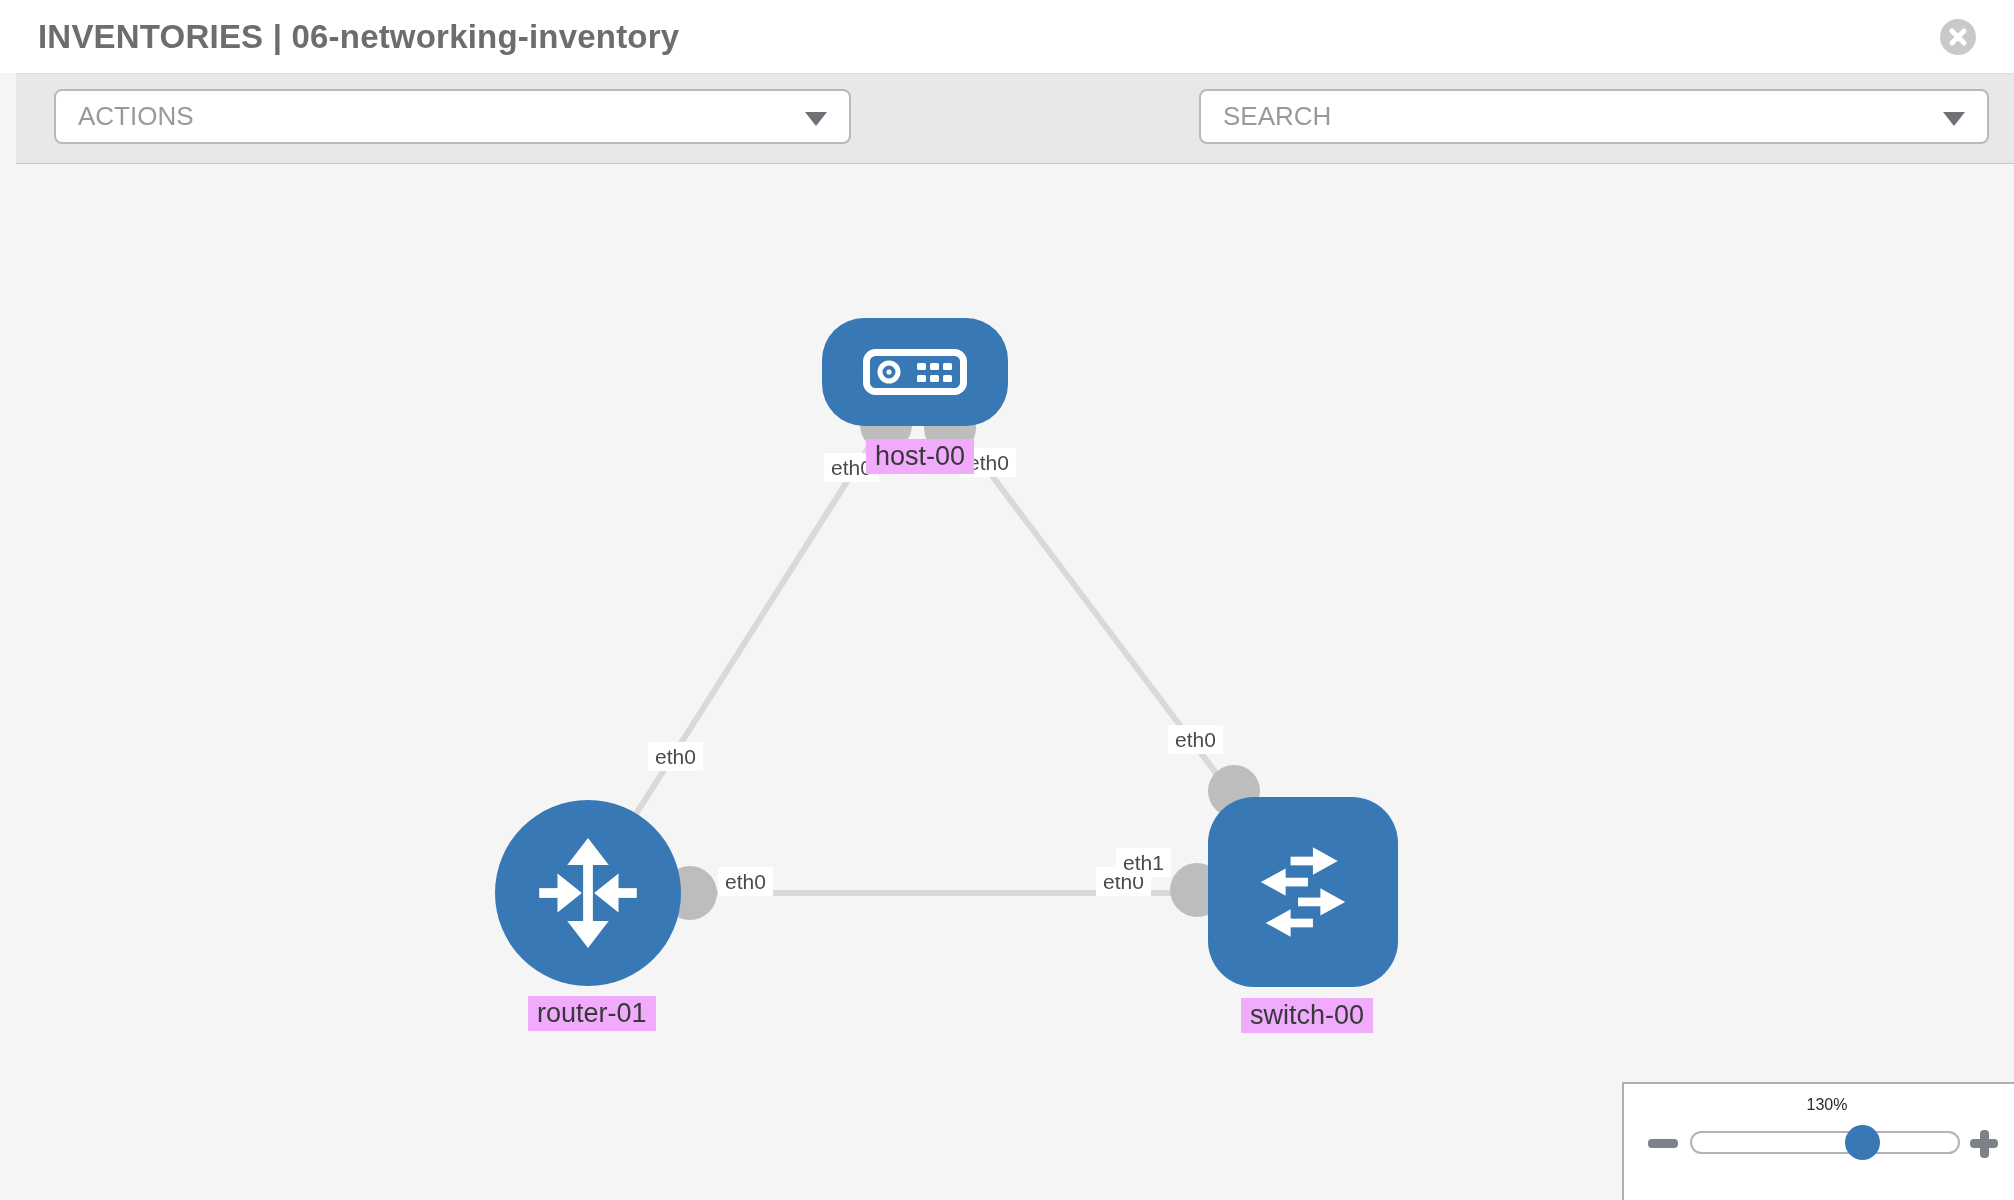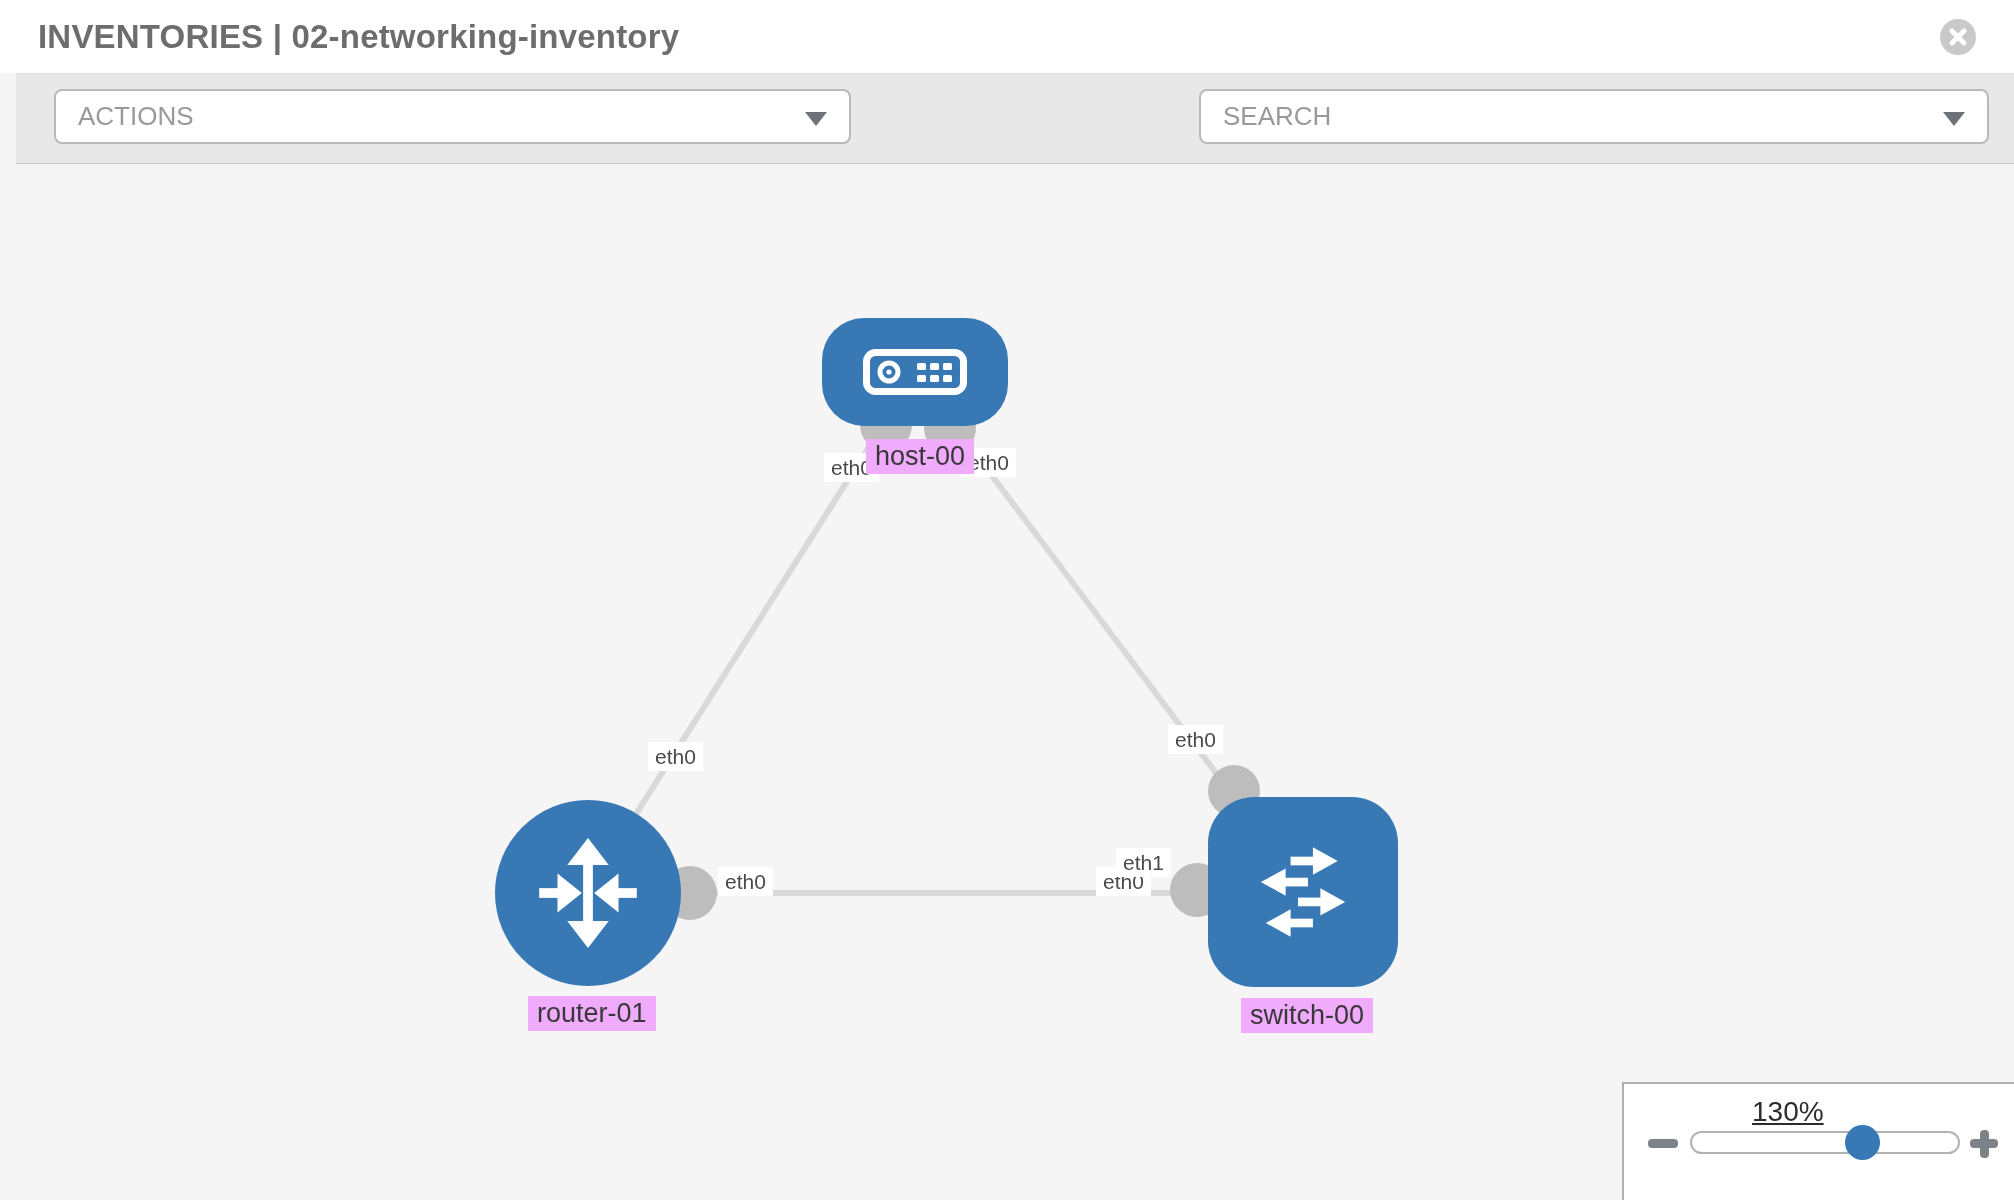--- a/index.html
+++ b/index.html
@@ -50,40 +50,40 @@
   #if-host-right{left:961px;top:283px;}
   #if-link-hr{left:648px;top:577px;}
   #if-link-hs{left:1168px;top:560px;}
   #if-rs-left{left:718px;top:702px;}
   #if-rs-back{left:1096px;top:702px;z-index:4;}
   #if-rs-front{left:1116px;top:683px;z-index:5;}
 
   
   #zoom-panel{position:absolute;left:1622px;top:917px;width:400px;height:126px;background:#ffffff;
               border:2px solid #b0b0b0;box-sizing:border-box;z-index:10;}
-  #zoom-level{position:absolute;left:128px;top:12px;width:150px;
-              font-size:28px;color:#2b2b2b;text-decoration:underline;}
+  #zoom-level{position:absolute;left:128px;top:12px;width:150px;text-align:center;
+              font-size:16px;color:#2b2b2b;}
   #zoom-out{position:absolute;left:24px;top:55px;width:30px;height:9px;border-radius:4px;
             background:#7d8288;cursor:pointer;}
   #zoom-track{position:absolute;left:66px;top:47px;width:270px;height:23px;border-radius:12px;
               background:#ffffff;border:2px solid #b3b3b3;box-sizing:border-box;cursor:pointer;}
   #zoom-handle{position:absolute;left:221px;top:41px;width:35px;height:35px;border-radius:50%;
                background:#3778b5;cursor:pointer;}
   #zoom-in-h{position:absolute;left:346px;top:55px;width:28px;height:9px;border-radius:4px;
              background:#7d8288;}
   #zoom-in-v{position:absolute;left:355.5px;top:45.5px;width:9px;height:28px;border-radius:4px;
              background:#7d8288;}
 </style>
 </head>
 <body>
 
 <div id="app">
 
   <div id="header">
-    <div id="page-title">INVENTORIES | 02-networking-inventory</div>
+    <div id="page-title">INVENTORIES | 06-networking-inventory</div>
     <div id="close-btn">
       <svg width="20" height="20" viewBox="0 0 20 20">
         <line x1="4" y1="4" x2="16" y2="16" stroke="#ffffff" stroke-width="5" stroke-linecap="round"></line>
         <line x1="16" y1="4" x2="4" y2="16" stroke="#ffffff" stroke-width="5" stroke-linecap="round"></line>
       </svg>
     </div>
   </div>
 
   <div id="toolbar">
     <div id="actions-box" class="select-box">

